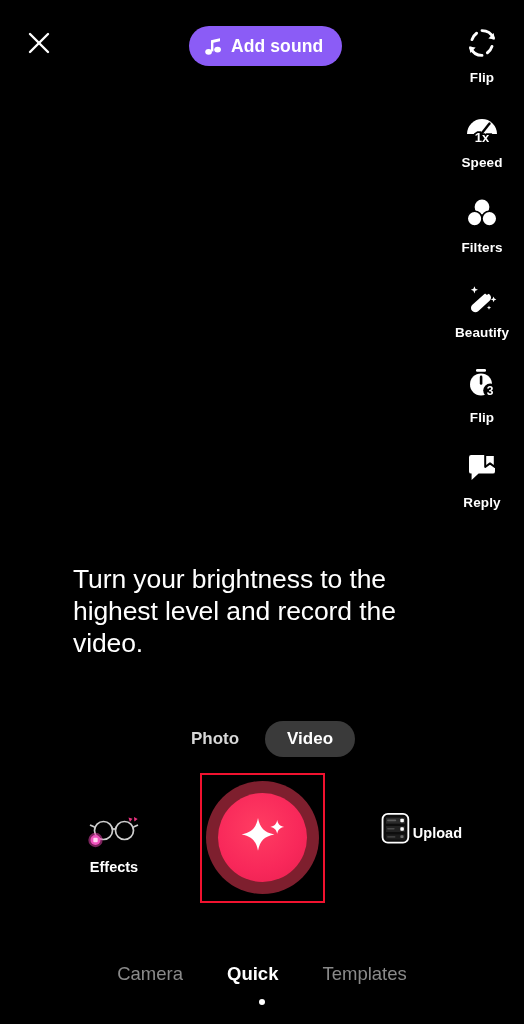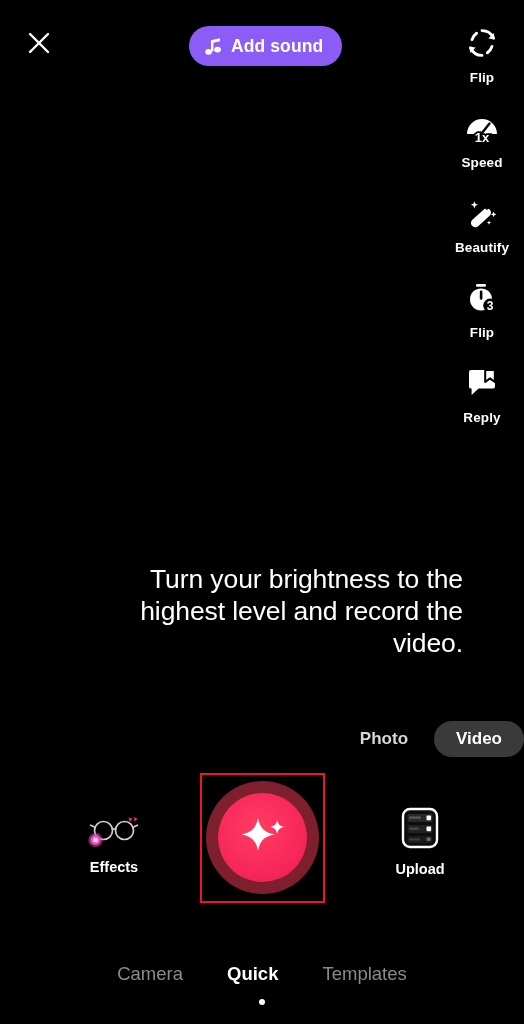--- a/index.html
+++ b/index.html
@@ -60,27 +60,26 @@
     letter-spacing: .1px;
   }
 
   
   #instruction {
     position: absolute; left: 73px; top: 563px;
     width: 390px;
     font-size: 26.5px; line-height: 32px;
     color: #fff; font-weight: normal;
     letter-spacing: -0.1px;
-    text-align: right;
   }
 
   
   #mode-toggle {
     position: absolute; left: 0; right: 0; top: 721px;
-    display: flex; justify-content: flex-end; align-items: center; gap: 4px;
+    display: flex; justify-content: center; align-items: center; gap: 4px;
   }
   .mode {
     padding: 8px 22px;
     font-size: 17px; font-weight: bold;
     border-radius: 19px;
     cursor: pointer;
     color: #d7d7d7;
   }
   .mode.active { background: #3a3a3a; color: #fff; }
 
@@ -91,21 +90,21 @@
   }
   #effects-btn {
     position: absolute; left: 72px; top: 38px;
     width: 84px;
     display: flex; flex-direction: column; align-items: center;
     cursor: pointer;
   }
   #upload-btn {
     position: absolute; left: 378px; top: 32px;
     width: 84px;
-    display: flex; flex-direction: column; align-items: center;
+    display: flex; flex-direction: row; align-items: center;
     cursor: pointer;
   }
   .side-label {
     margin-top: 8px;
     font-size: 14.5px; font-weight: bold; color: #fff;
   }
 
   #record-highlight {
     position: absolute; left: 200px; top: 0px;
     width: 125px; height: 130px;
@@ -192,20 +191,30 @@
       <div class="glyph">
         <svg width="36" height="32" viewBox="0 0 36 32">
           <path d="M3 22a15 15 0 0 1 30 0z" fill="#fff"></path>
           <line x1="18" y1="21" x2="25.5" y2="11.5" stroke="#000" stroke-width="2.4" stroke-linecap="round"></line>
           <text x="18" y="30" font-family="Liberation Sans, sans-serif" font-size="13" font-weight="bold" fill="#fff" text-anchor="middle" stroke="#000" stroke-width="3.4" paint-order="stroke">1x</text>
         </svg>
       </div>
       <div class="tlabel">Speed</div>
     </div>
 
+    <div class="tool">
+      <div class="glyph">
+        <svg width="34" height="32" viewBox="0 0 34 32">
+          <circle cx="17" cy="10" r="7.4" fill="#fff"></circle>
+          <circle cx="9.6" cy="21.6" r="7.4" fill="#fff" stroke="#000" stroke-width="1.6"></circle>
+          <circle cx="24.4" cy="21.6" r="7.4" fill="#fff" stroke="#000" stroke-width="1.6"></circle>
+        </svg>
+      </div>
+      <div class="tlabel">Filters</div>
+    </div>
 
     <div class="tool">
       <div class="glyph">
         <svg width="34" height="34" viewBox="0 0 34 34">
           <rect x="4" y="17.5" width="24" height="8.6" rx="4.3" fill="#fff" transform="rotate(-42 16 21.8)"></rect>
           <rect x="18.6" y="5.6" width="7.4" height="7.0" rx="1" fill="#000" transform="rotate(-42 22.3 9.1)"></rect>
           <path d="M9.4 5.2l1.0 2.6 2.6 1.0-2.6 1.0-1.0 2.6-1.0-2.6-2.6-1.0 2.6-1.0z" fill="#fff"></path>
           <path d="M28.6 15.6l.8 2.0 2.0.8-2.0.8-.8 2.0-.8-2.0-2.0-.8 2.0-.8z" fill="#fff"></path>
           <path d="M24.0 24.6l.6 1.5 1.5.6-1.5.6-.6 1.5-.6-1.5-1.5-.6 1.5-.6z" fill="#fff"></path>
         </svg>

